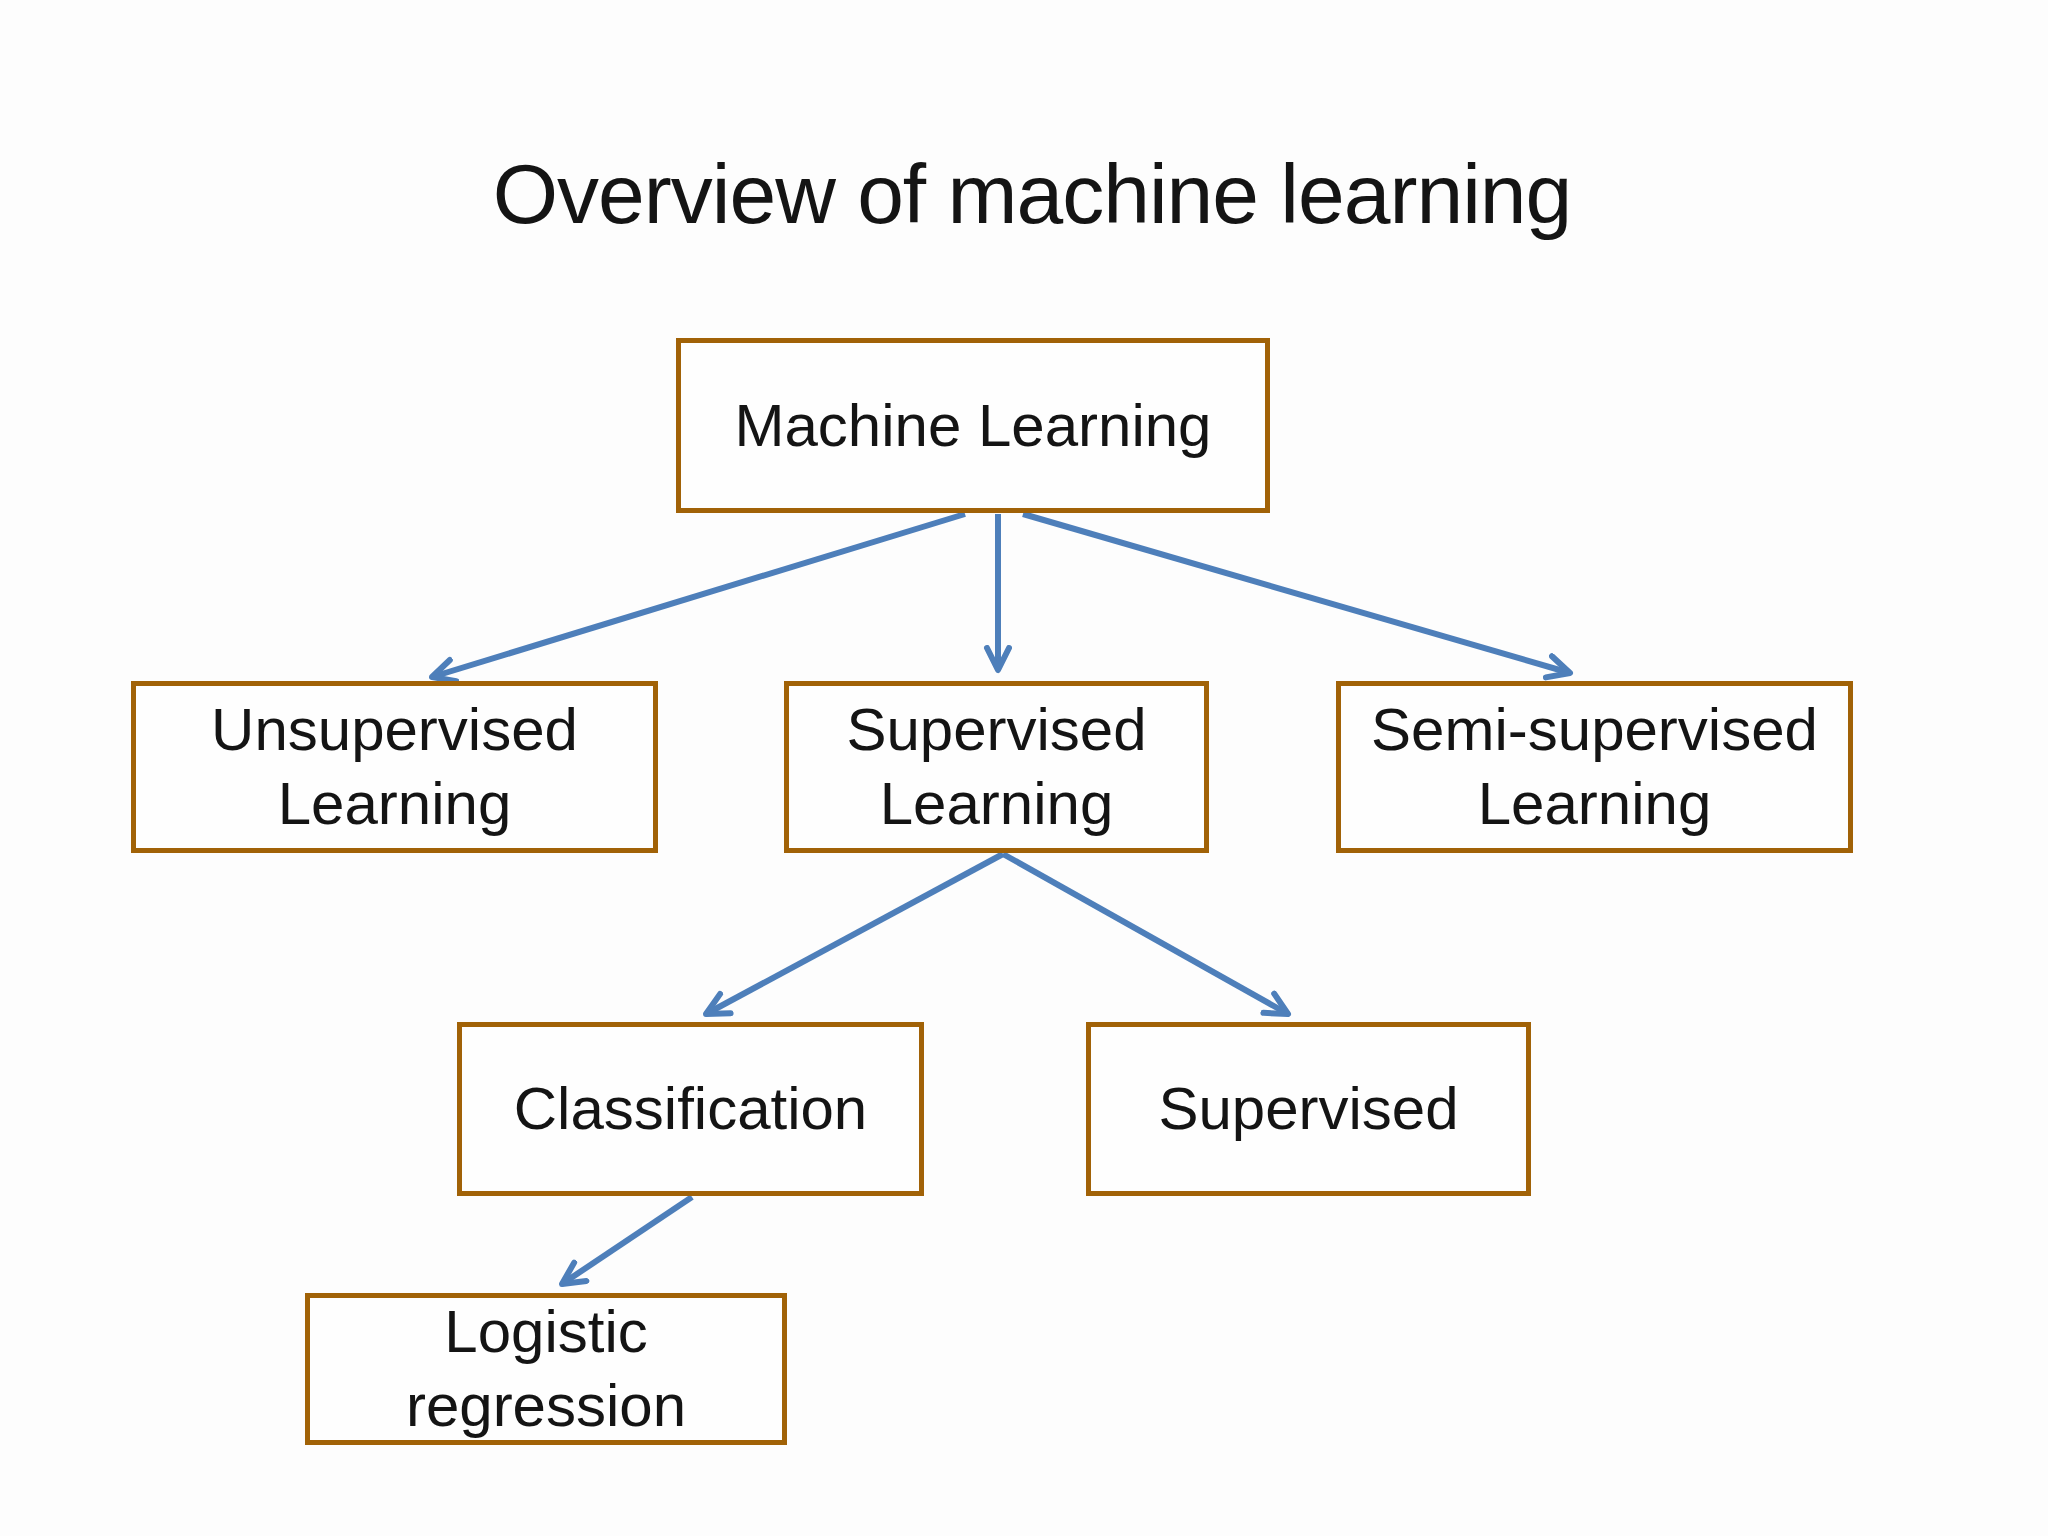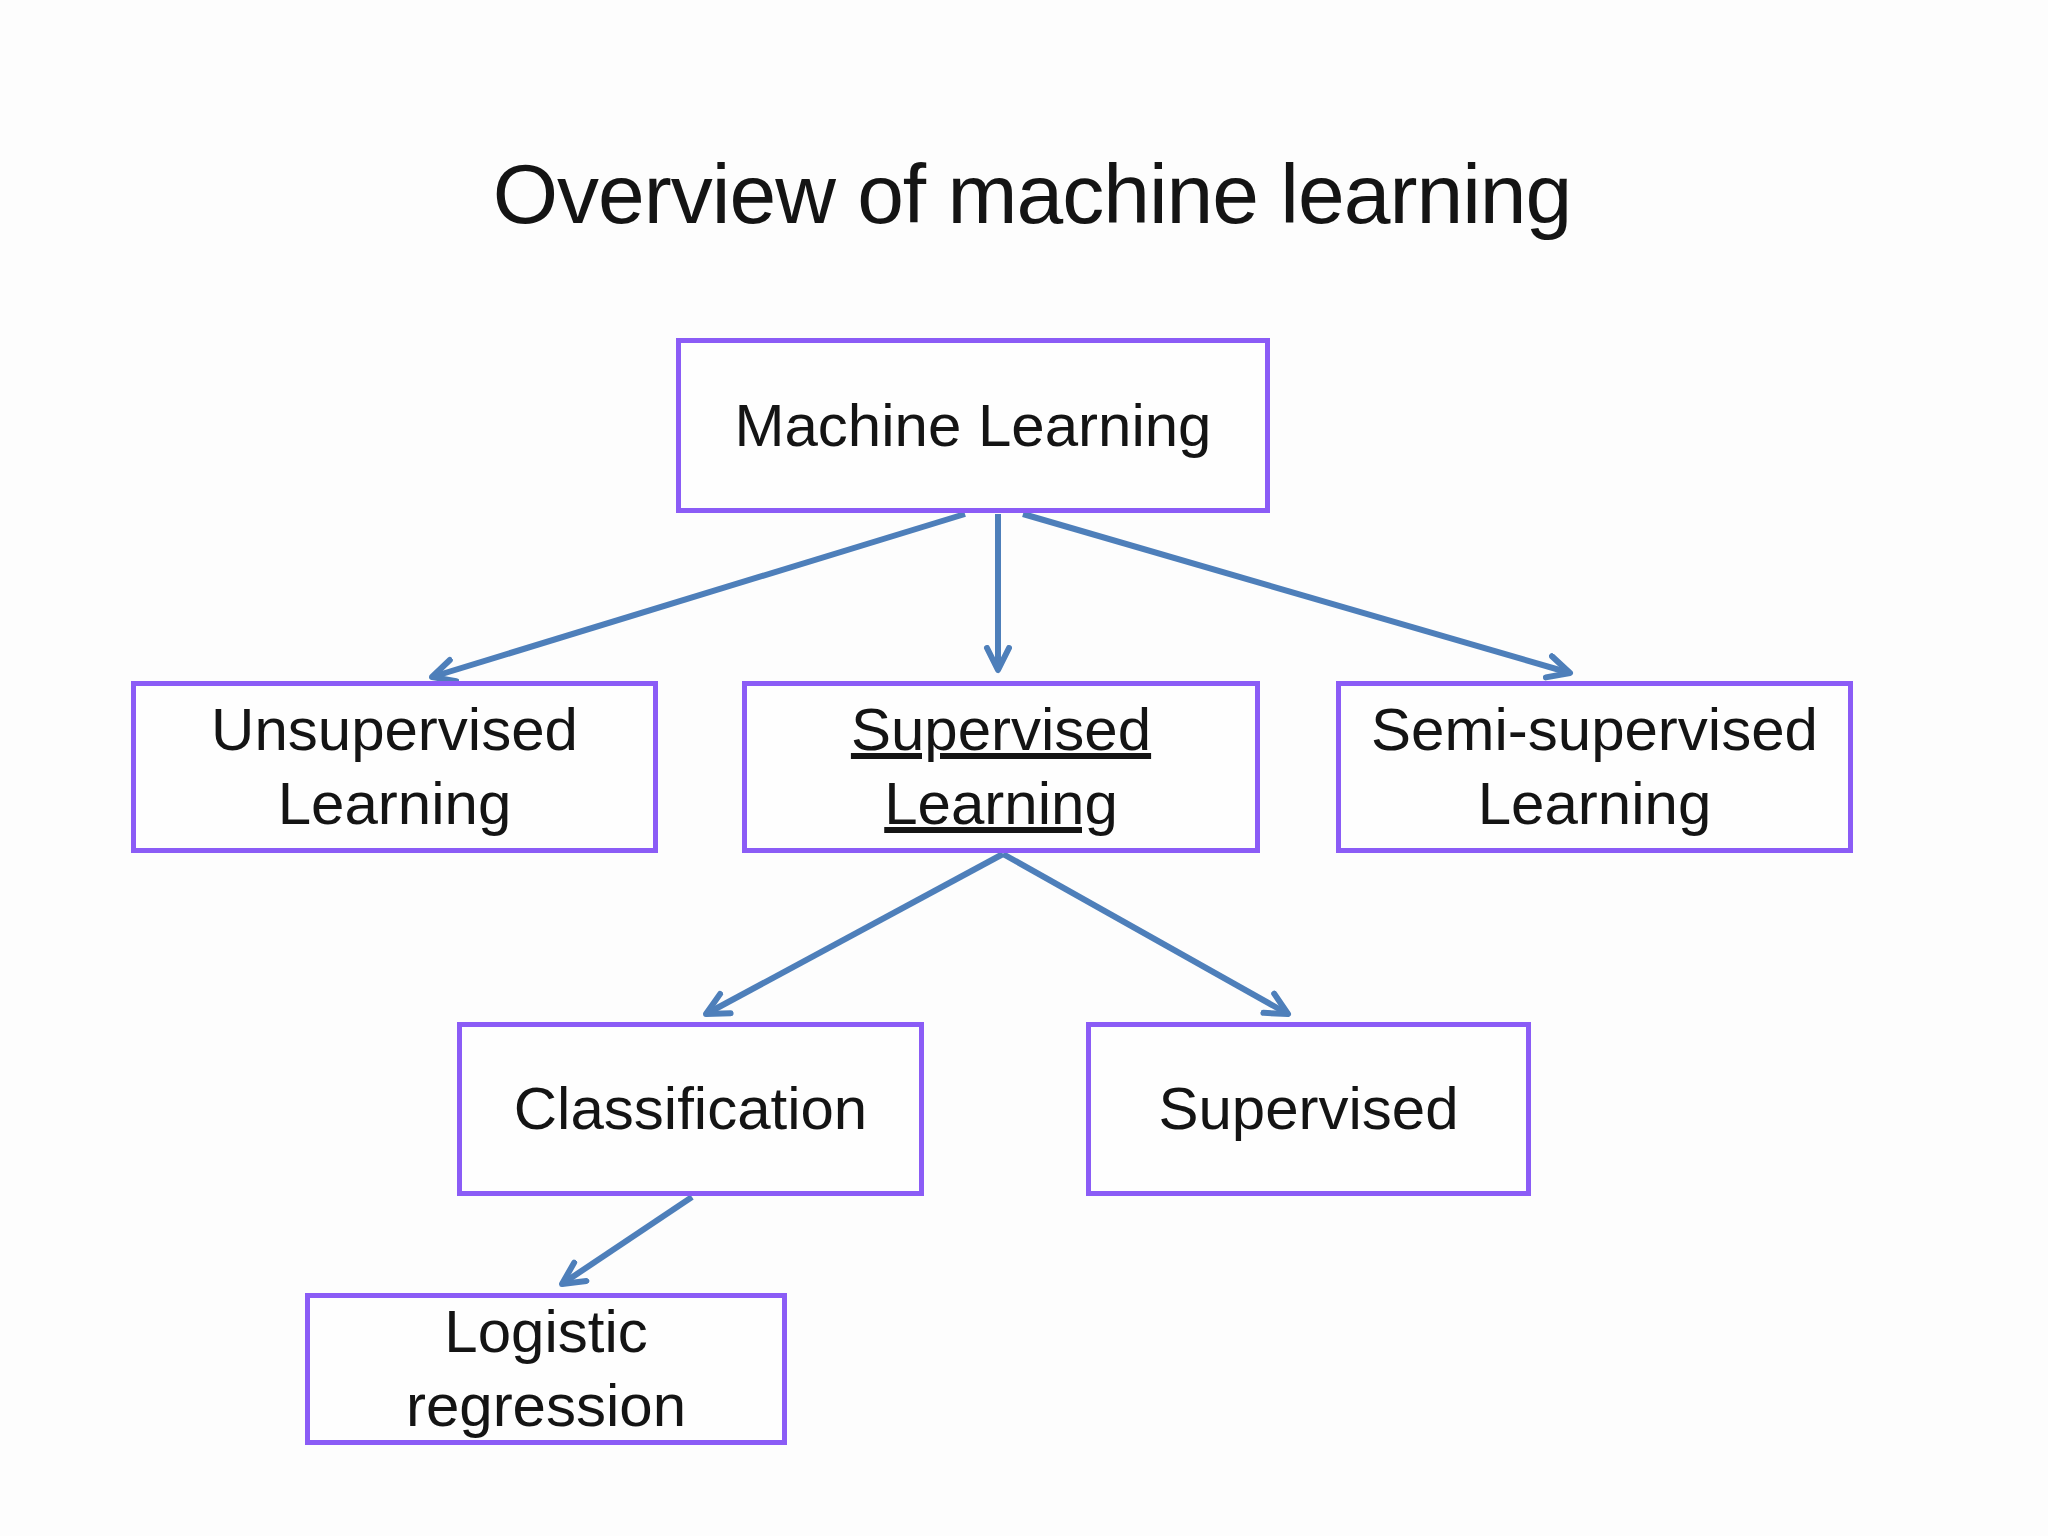--- a/index.html
+++ b/index.html
@@ -37,33 +37,33 @@
   }
   .edges line {
     stroke: #4e7fba;
     stroke-width: 6;
     fill: none;
   }
   .node {
     position: absolute;
     box-sizing: border-box;
     background: #fefefe;
-    border: 5px solid #8b5cf6;
+    border: 5px solid #a16207;
     display: flex;
     align-items: center;
     justify-content: center;
     text-align: center;
     font-size: 60px;
     line-height: 1.23;
     padding: 0 10px;
     color: #141414;
   }
   .n-ml    { left: 676px;  top: 338px;  width: 594px; height: 175px; }
   .n-unsup { left: 131px;  top: 681px;  width: 527px; height: 172px; }
-  .n-sup   { left: 742px;  top: 681px;  width: 518px; height: 172px; text-decoration: underline; }
+  .n-sup   { left: 784px;  top: 681px;  width: 425px; height: 172px; }
   .n-semi  { left: 1336px; top: 681px;  width: 517px; height: 172px; }
   .n-class { left: 457px;  top: 1022px; width: 467px; height: 174px; }
   .n-reg   { left: 1086px; top: 1022px; width: 445px; height: 174px; }
   .n-logit { left: 305px;  top: 1293px; width: 482px; height: 152px; }
 </style>
 </head>
 <body>
 
 <div class="slide">
 

